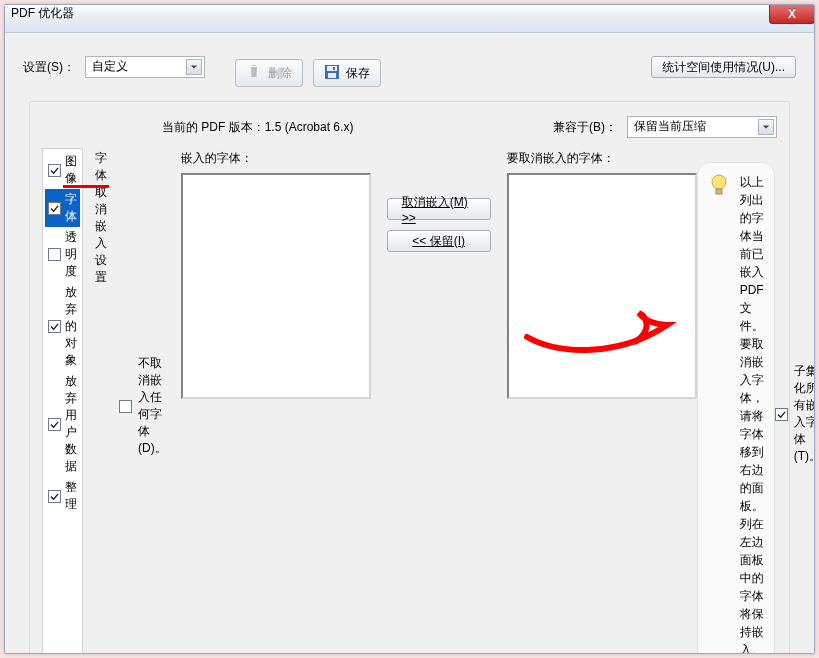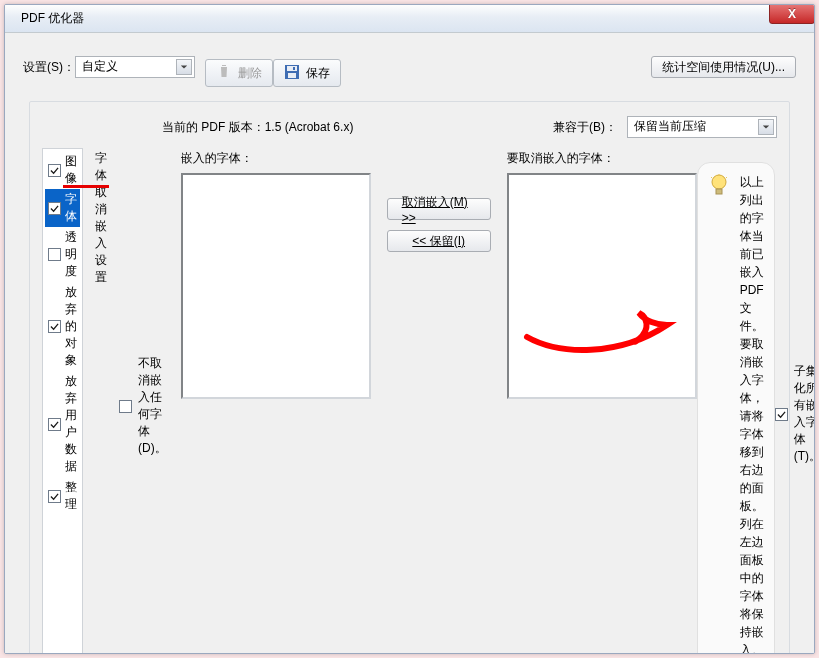--- a/index.html
+++ b/index.html
@@ -1,22 +1,22 @@
 <!DOCTYPE html>
 <html><head>
 <meta charset="utf-8">
 <style>
 * { box-sizing: border-box; font-family: "Microsoft YaHei", "SimSun", Tahoma, sans-serif; font-size: 12px; }
 body { margin: 0; background: #f9e4e5; width: 819px; height: 658px; padding: 4px; }
 .win { width: 811px; height: 650px; border: 1px solid #9aa8bf; background: #fff; border-radius: 2px 2px 2px 2px; overflow: hidden; box-shadow: 0 0 4px rgba(0,0,0,0.2);}
-.titlebar { background: linear-gradient(#fdfefe,#e7edf5 45%,#dbe5f1); height: 28px; display: flex; align-items: center; padding: 0 16px; border-bottom: 1px solid #c3cacf; position: relative;}
+.titlebar { background: linear-gradient(#fdfefe,#e7edf5 45%,#dbe5f1); height: 28px; display: flex; padding: 0 6px; border-bottom: 1px solid #c3cacf; position: relative;}
 .titlebar .t { font-size: 12px; color: #000; }
 .closebtn { position: absolute; top: -1px; right: -1px; width: 46px; height: 20px; background: linear-gradient(#e57373,#c62828); border: 1px solid #8c2424; border-bottom-left-radius: 3px; border-bottom-right-radius: 3px; display: flex; align-items: center; justify-content: center; color: #fff; font-weight: bold; font-size: 12px; text-shadow: 0 -1px 0 rgba(0,0,0,.4);}
 .client { padding: 14px 18px 12px 18px; background: #f0f0f0; height: calc(100% - 28px); display:flex; flex-direction:column;}
-.row { display: flex; align-items: center; gap: 0; }
+.row { display: flex; align-items: center; gap: 10px; }
 .label { color: #000; }
 .select { height: 22px; border: 1px solid #aeb3b9; background: #fff; padding: 1px 20px 1px 6px; position: relative; min-width: 110px; }
 .select .arrow { position: absolute; right: 2px; top: 2px; bottom: 2px; width: 16px; background: linear-gradient(#f4f6f9,#d7dde6); border: 1px solid #aeb3b9; display:flex; align-items:center; justify-content:center;}
 .select .arrow svg{width:8px;height:8px;fill:#444;}
 .tbbtn { height: 28px; border: 1px solid #b6bcc3; background: linear-gradient(#fbfcfd,#e5e9ef); display: flex; align-items: center; gap: 6px; padding: 0 10px; border-radius: 3px; margin-top: 12px;}
 .tbbtn.disabled { color: #9a9a9a; }
 .pushbtn { height: 22px; border: 1px solid #a9adb3; background: linear-gradient(#fdfdfd,#e6e8ec); padding: 0 14px; border-radius: 3px; display:inline-flex; align-items:center; justify-content:center; min-width:62px;}
 .audit { margin-left: auto; padding: 0 10px; }
 .group { margin: 14px 6px 0 6px; border: 1px solid #d8dce1; padding: 10px 12px; border-radius: 2px; flex:1 1 auto; display:flex; flex-direction:column; background:#f0f0f0;}
 .versionrow { display: flex; align-items: center; padding: 4px 0 10px 0;}

